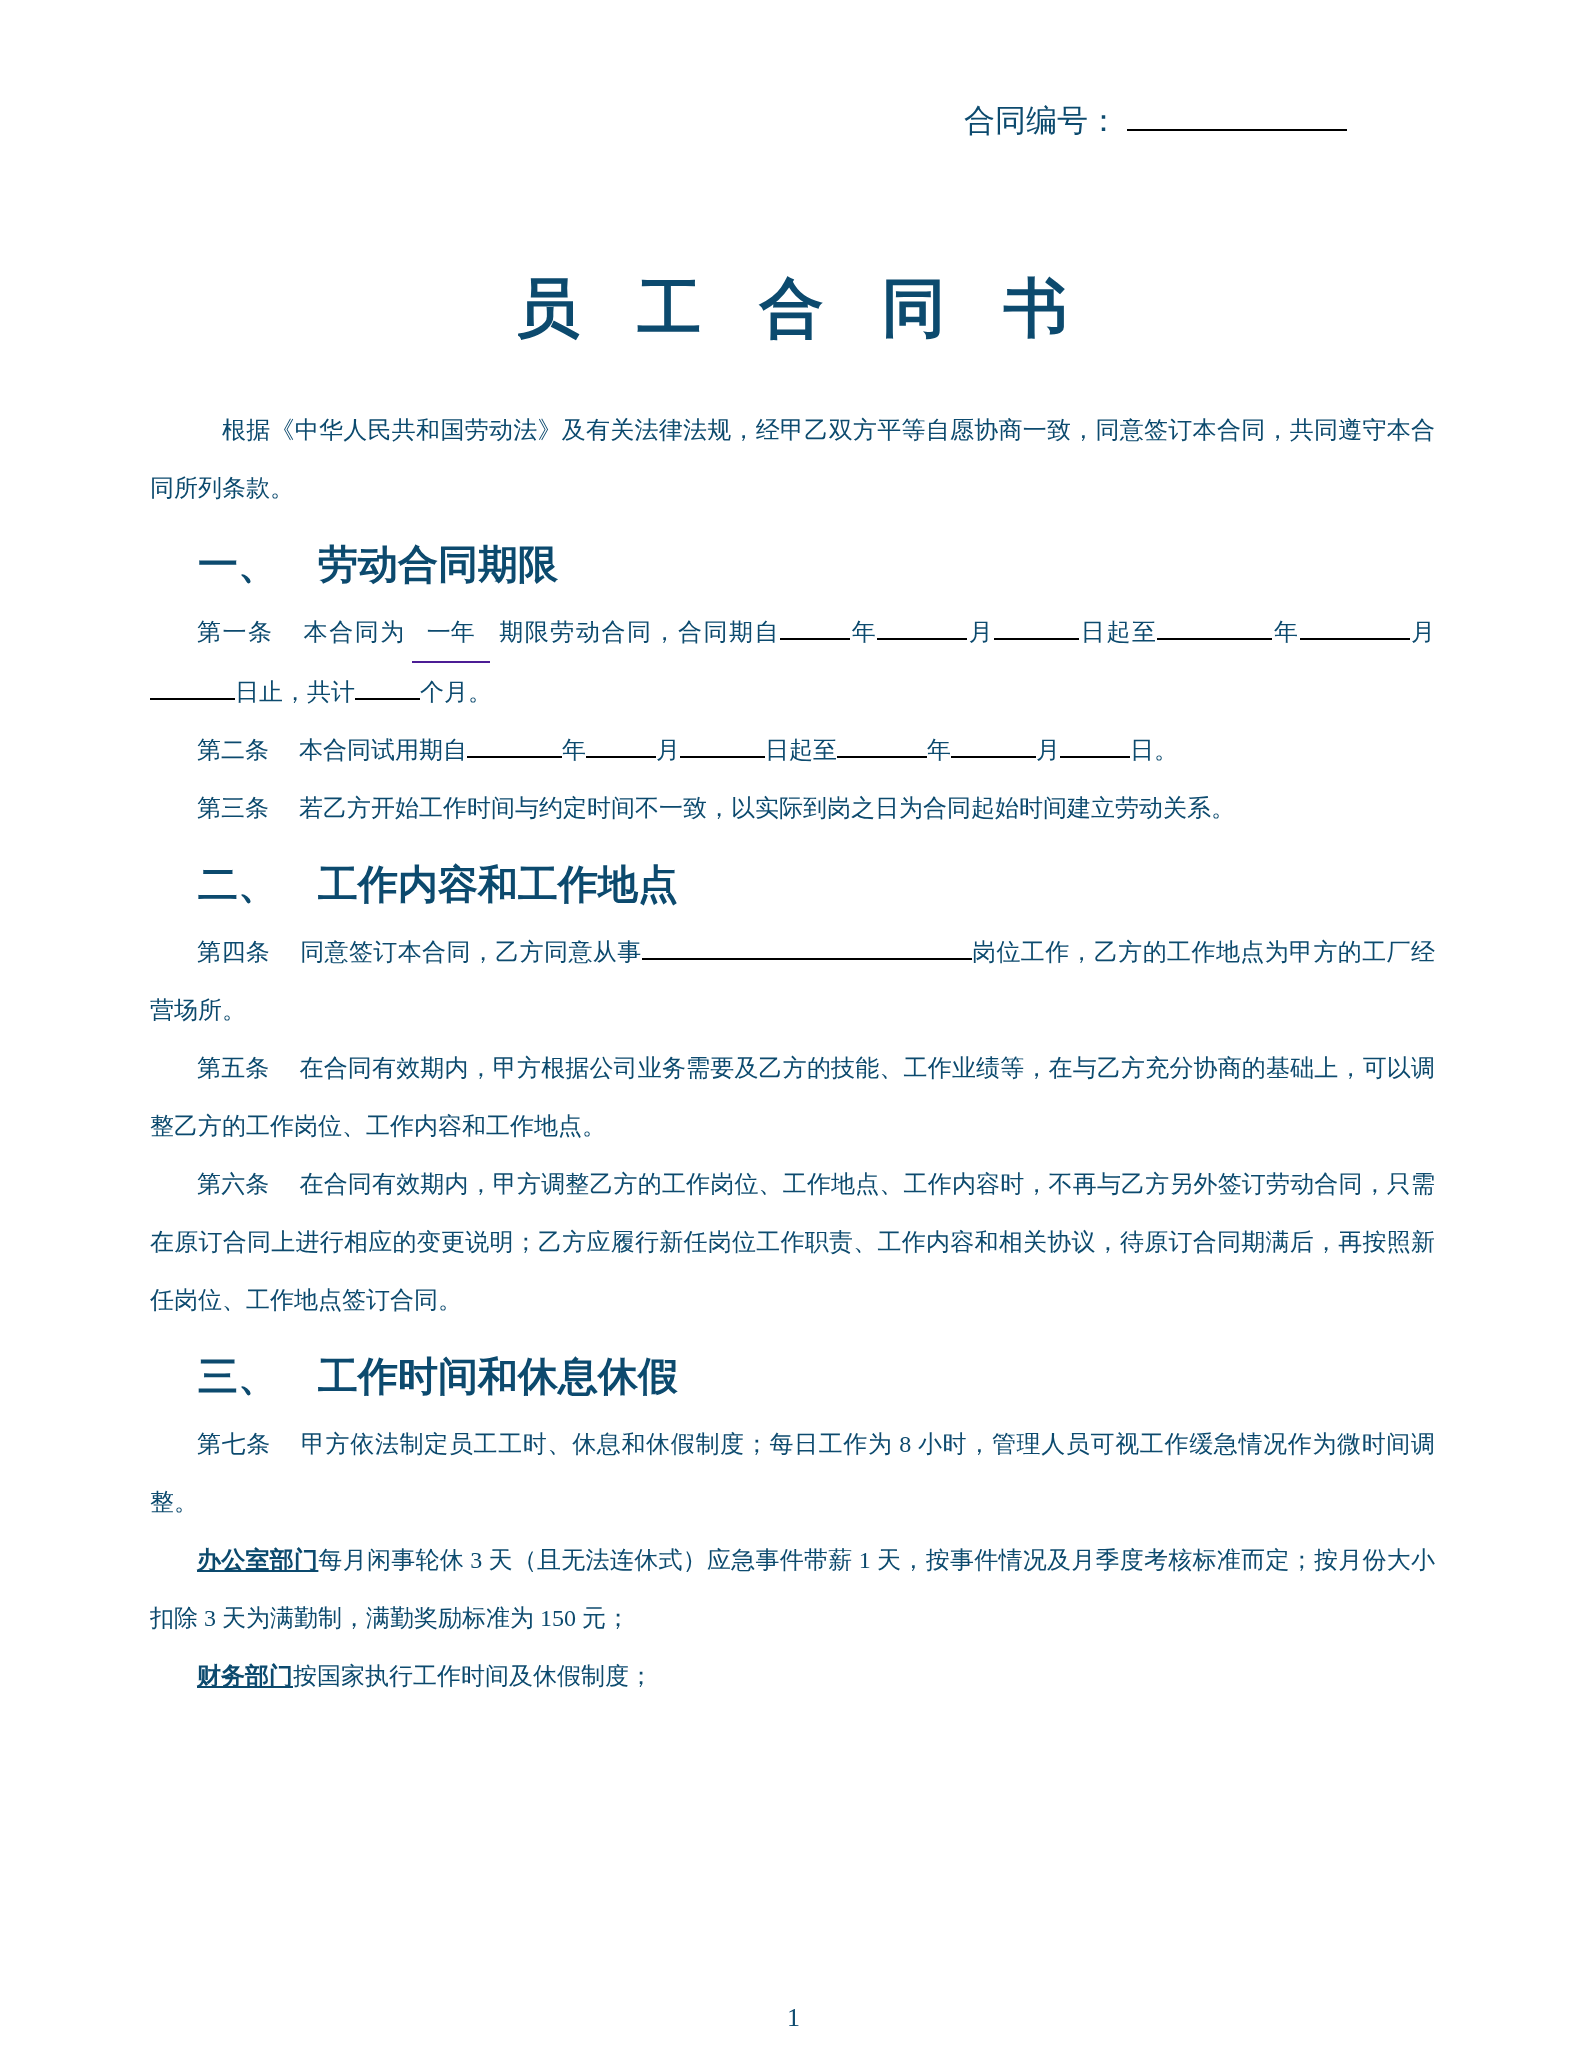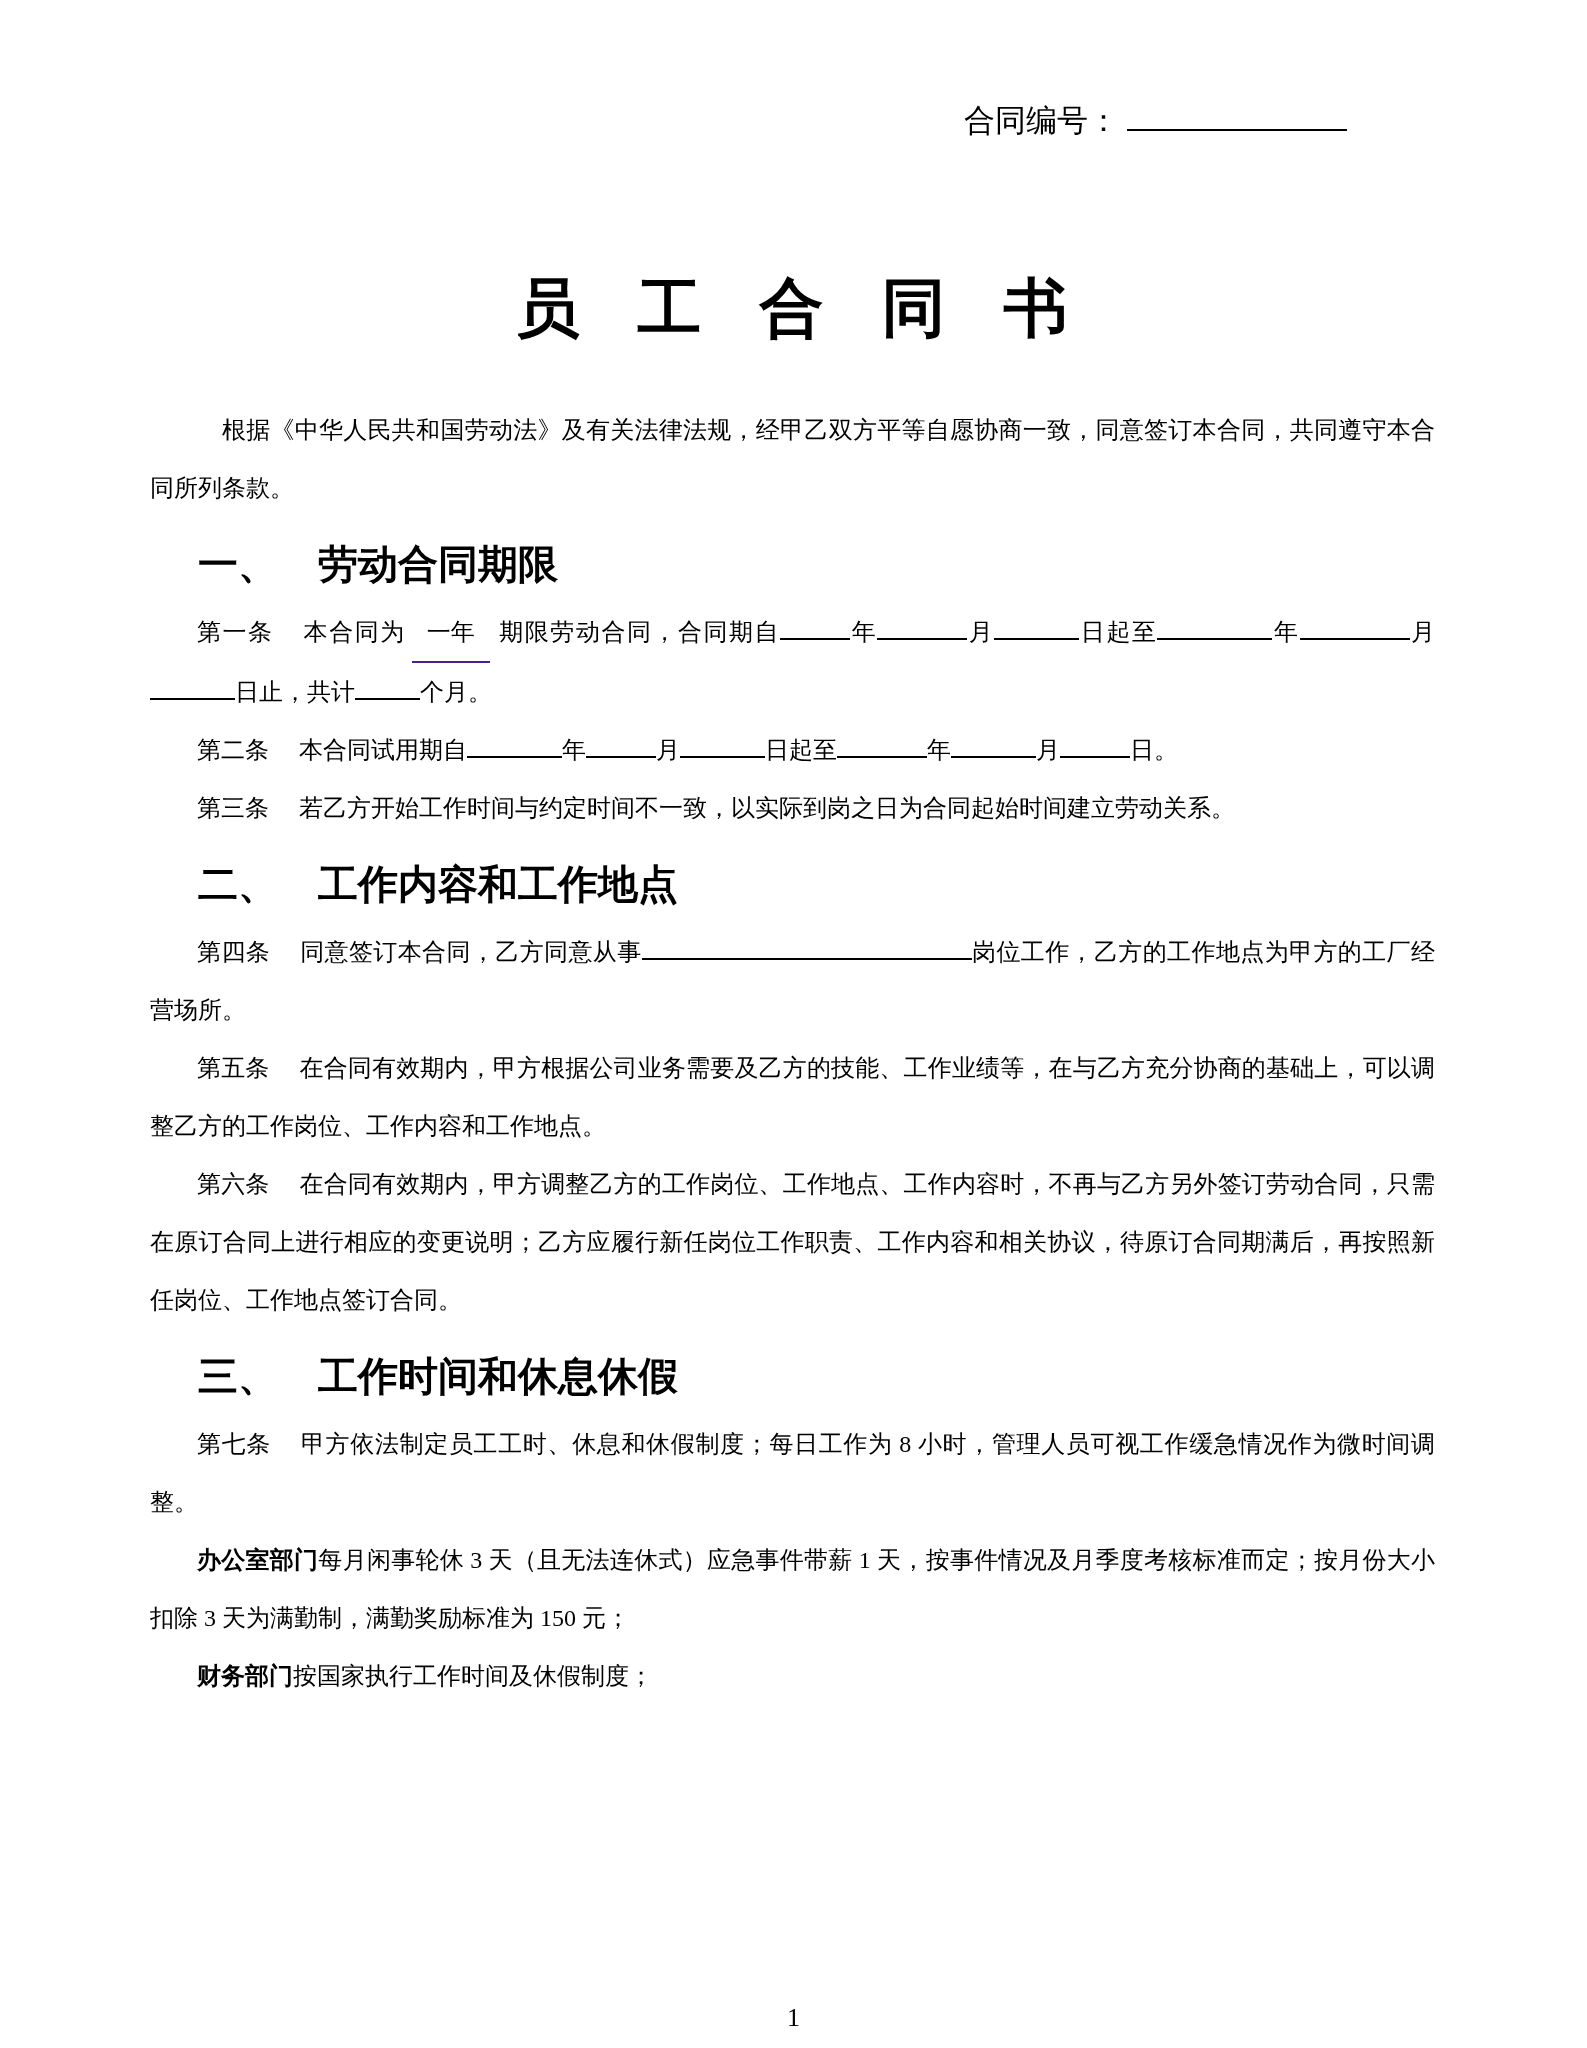--- a/index.html
+++ b/index.html
@@ -1,19 +1,19 @@
 <!DOCTYPE html>
 <html><head>
 <meta charset="utf-8">
 <style>
   html,body{margin:0;padding:0;background:#ffffff;}
   .page{
     position:relative;
     width:1587px;height:2048px;
-    background:#ffffff;color:#000000;
+    background:#ffffff;color:#0c4a6e;
     font-family:"Liberation Serif","DejaVu Serif",serif;
     box-sizing:border-box;
     padding:98px 152px 0 150px;
     overflow:hidden;
   }
   .contract-no{
     text-align:right;
     margin-right:88px;
     font-size:31px;
     line-height:40px;
@@ -55,21 +55,21 @@
   }
   .sec-num{margin-right:40px;}
   .clabel{margin-right:30px;}
   .u-term{
     display:inline-block;
     border-bottom:2px solid #4c1d95;
     padding:0 15px;
     margin:0 8px 0 6px;
     text-indent:0;
   }
-  .lead{font-weight:bold;}
+  .lead{font-weight:bold;text-decoration:underline;}
   .page-num{
     position:absolute;
     left:0;right:0;bottom:15px;
     text-align:center;
     font-size:26px;
   }
 </style>
 </head>
 <body>
 

